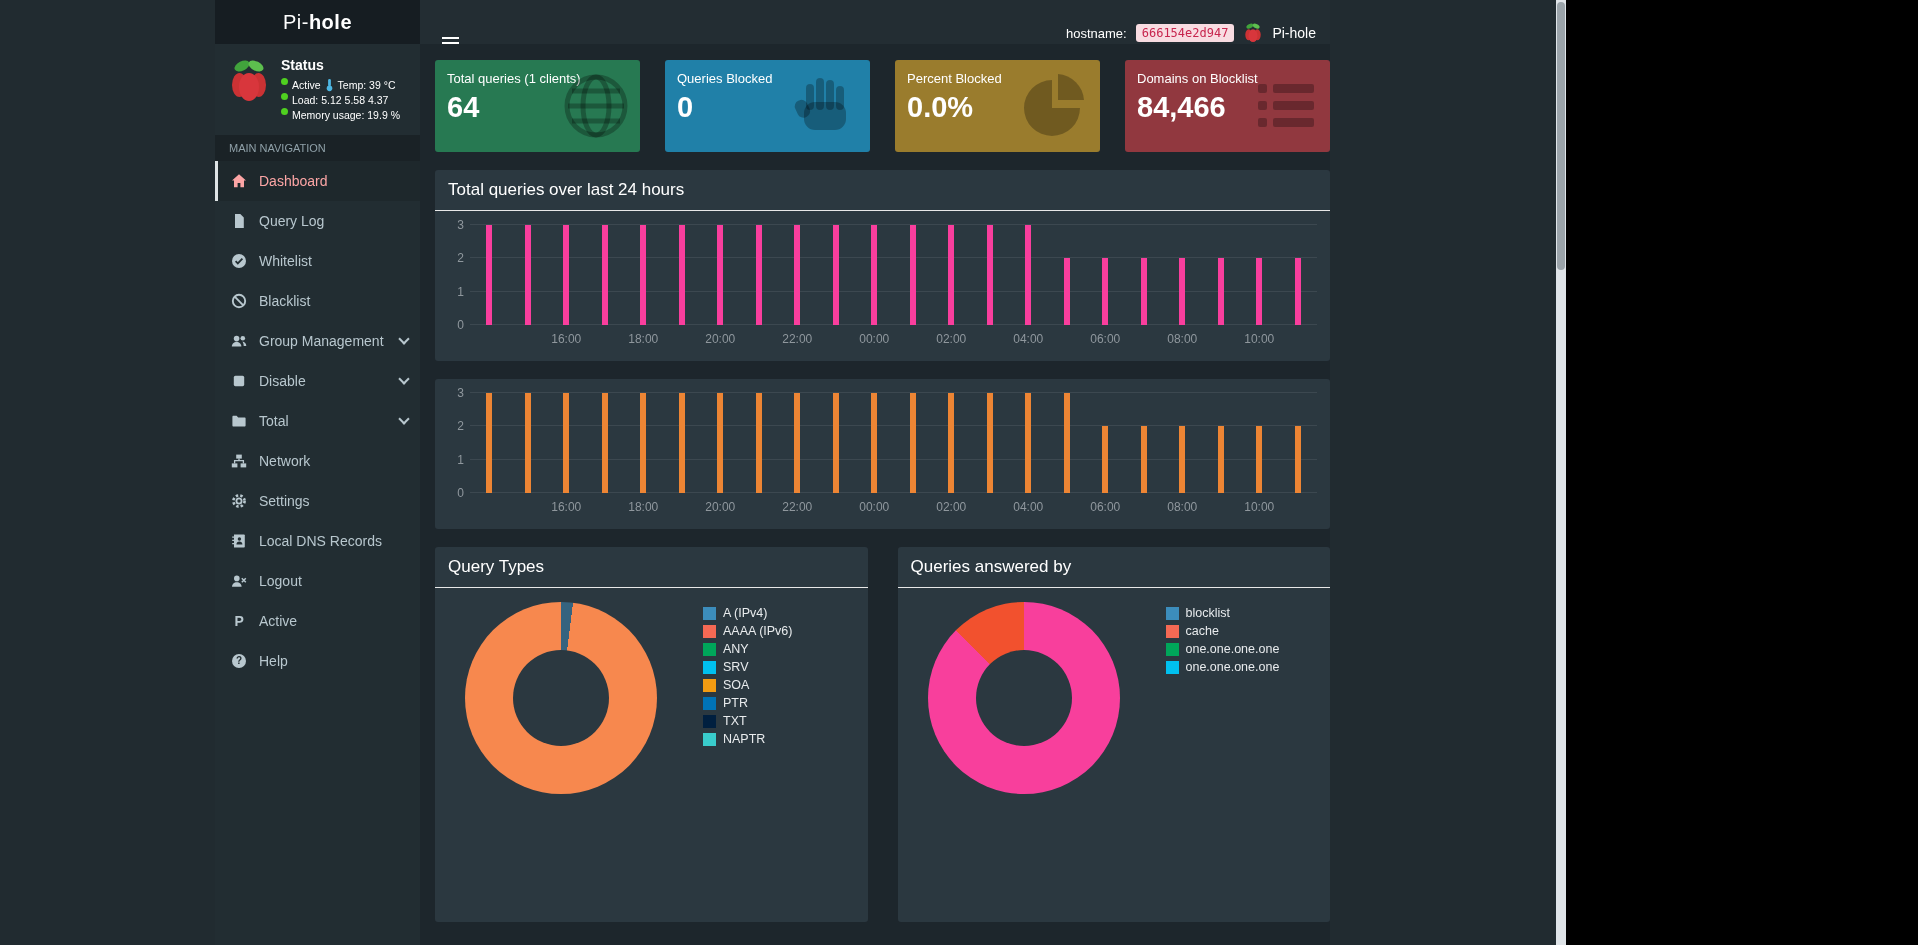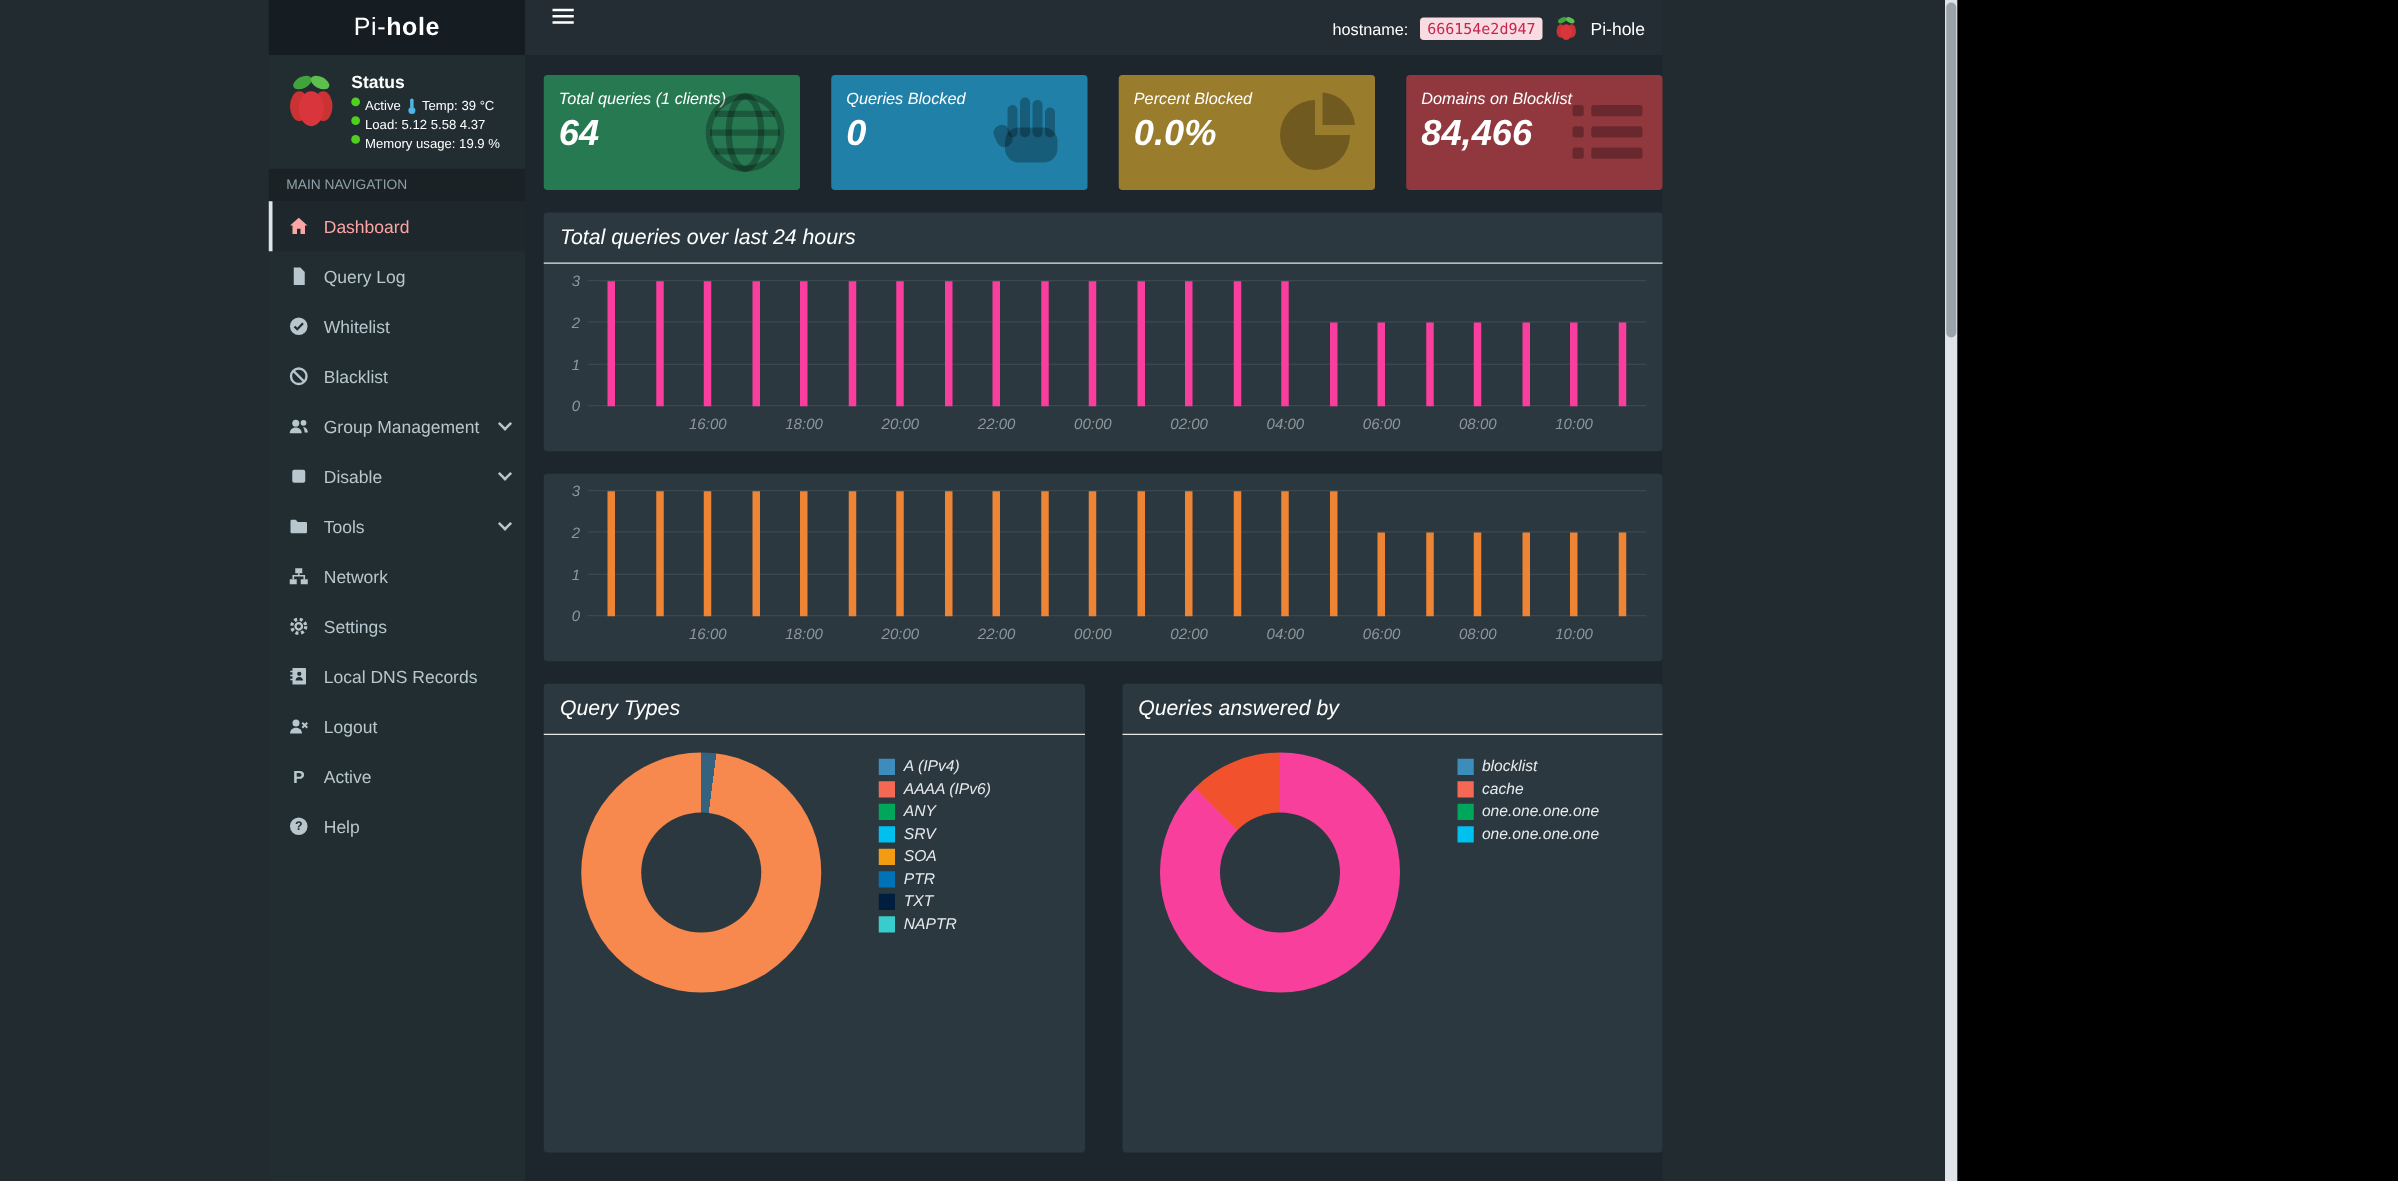--- a/index.html
+++ b/index.html
@@ -4,21 +4,21 @@
 <style>
   * { margin:0; padding:0; box-sizing:border-box; }
   html,body { width:1918px; height:945px; overflow:hidden; background:#000; font-family:"Liberation Sans", sans-serif; }
   .viewport { position:absolute; left:0; top:0; width:1566px; height:945px; background:#212b30; overflow:hidden; }
   .wrapper { position:absolute; left:215px; top:0; width:1115px; height:945px; }
 
   
   .header { height:44px; display:flex; }
   .logo { width:205px; background:#161d22; color:#fff; font-size:20px; text-align:center; line-height:44px; letter-spacing:.5px; }
   .logo b { font-weight:700; }
-  .navbar { flex:1; background:#232d33; display:flex; align-items:flex-start; padding:12px 14px; }
+  .navbar { flex:1; background:#232d33; display:flex; align-items:flex-end; padding:0 14px; }
   .hamb { width:17px; height:2px; background:#fff; position:relative; display:inline-block; margin-left:8px; cursor:pointer; }
   .hamb::before, .hamb::after { content:""; position:absolute; left:0; width:17px; height:2px; background:#fff; }
   .hamb::before { top:-5px; } .hamb::after { top:5px; }
   .nav-right { margin-left:auto; display:flex; align-items:center; gap:9px; color:#fff; font-size:13px; }
   .host-badge { font-family:"DejaVu Sans Mono", monospace; font-size:12px; background:#f8dce2; color:#c7254e; padding:2px 6px; border-radius:3px; }
   .brand-txt { font-size:14px; }
 
   
   .sidebar { position:absolute; left:0; top:44px; width:205px; height:901px; background:#222d32; }
   .status-panel { display:flex; gap:10px; padding:13px 10px 12px 12px; }
@@ -28,21 +28,21 @@
   .dot { width:7px; height:7px; border-radius:50%; background:#4fd020; flex:none; }
   .nav-label { background:#1a2226; color:#8fa0a8; font-size:11px; padding:7px 14px; }
   .menu { list-style:none; }
   .menu-item { height:40px; display:flex; align-items:center; gap:10px; padding:0 12px 0 11px; color:#b8c7ce; font-size:14px; border-left:3px solid transparent; cursor:pointer; }
   .menu-item.active { background:#1e282c; color:#fca5a5; border-left-color:#dfe4e6; }
   .micon { width:20px; flex:none; display:flex; justify-content:center; }
   .micon svg { display:block; }
   .chev { margin-left:auto; width:8px; height:8px; border-right:2px solid #b8c7ce; border-bottom:2px solid #b8c7ce; transform:rotate(45deg); margin-top:-4px; }
 
   
-  .content { position:absolute; left:205px; top:44px; width:910px; height:901px; background:#1d262c; padding:16px 0 0 15px;font-style:italic; }
+  .content { position:absolute; left:205px; top:44px; width:910px; height:901px; background:#1d262c; padding:16px 0 0 15px; }
   .cards { display:flex; gap:25px; width:895px; }
   .card { width:205px; height:92px; border-radius:3px; color:#fff; position:relative; overflow:hidden; padding:11px 12px; }
   .card-title { font-size:13px; }
   .card-value { font-size:29px; font-weight:bold; margin-top:5px; }
   .card-ico { position:absolute; right:8px; top:10px; }
 
   .panel { width:895px; background:#2b3840; border-radius:3px; margin-top:18px; }
   .panel-header { padding:10px 13px; color:#fff; font-size:17px; border-bottom:1px solid #e8e8e8; }
   .panel-body { padding:8px 13px 14px; }
 
@@ -182,21 +182,21 @@
             </span>
           <span>Disable</span>
           <span class="chev"></span>
         </li>
         <li class="menu-item">
           <span class="micon">
               <svg width="16" height="16" viewBox="0 0 16 16" fill="currentColor">
                 <path d="M1.4 3.8c0-.5.4-1 1-1h3.2l1.6 1.7h6.4c.6 0 1 .4 1 1v7c0 .5-.4 1-1 1H2.4c-.6 0-1-.5-1-1z"></path>
               </svg>
             </span>
-          <span>Tools</span>
+          <span>Total</span>
           <span class="chev"></span>
         </li>
         <li class="menu-item">
           <span class="micon">
               <svg width="16" height="16" viewBox="0 0 16 16" fill="currentColor">
                 <rect x="5.2" y="1.6" width="5.6" height="4"></rect>
                 <rect x="0.8" y="10.4" width="5.6" height="4"></rect>
                 <rect x="9.6" y="10.4" width="5.6" height="4"></rect>
                 <path d="M8 5.6v2M3.6 10.4V7.6h8.8v2.8" fill="none" stroke="currentColor" stroke-width="1.3"></path>
               </svg>

